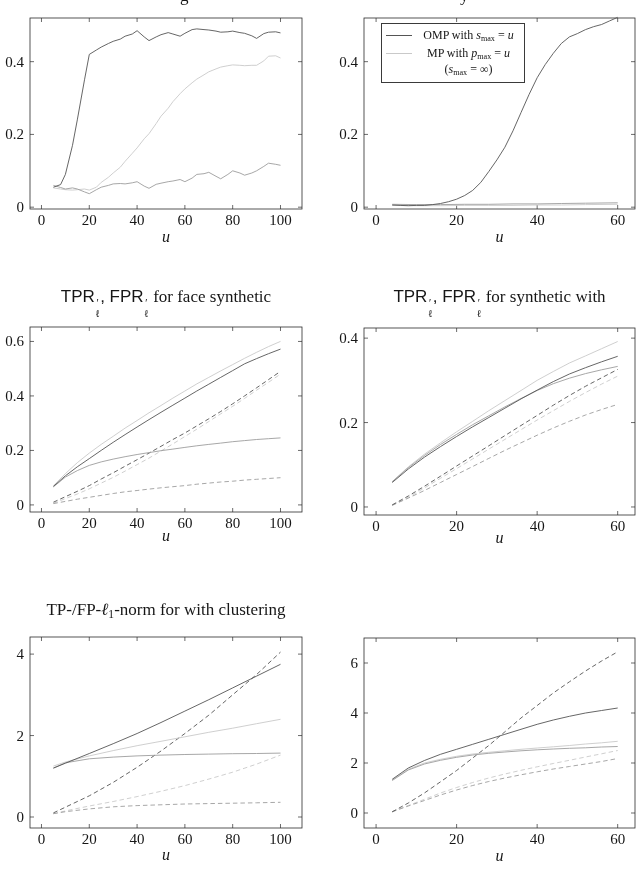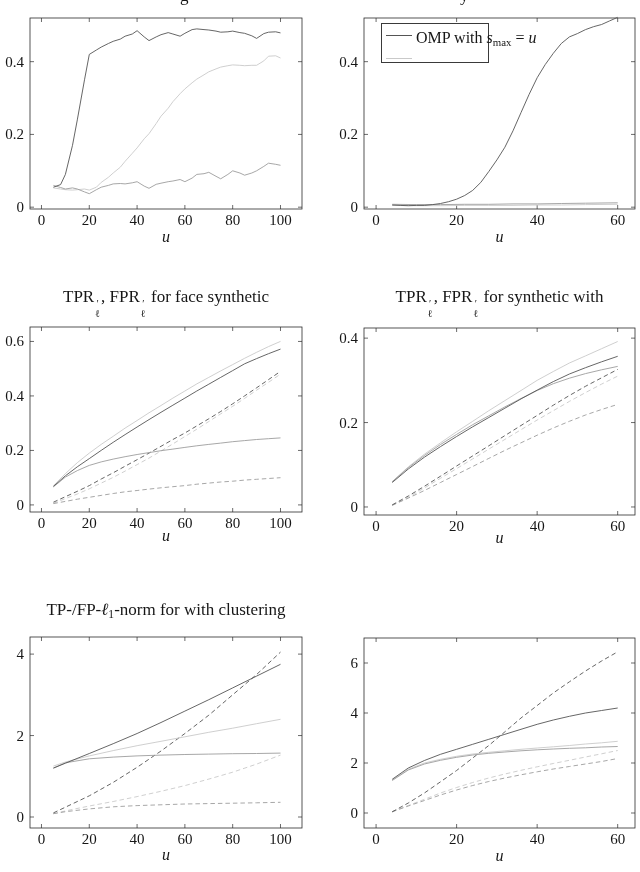--- a/index.html
+++ b/index.html
@@ -3,27 +3,27 @@
 <meta charset="utf-8">
 <style>
   html,body{margin:0;padding:0;background:#fff;}
   #fig{position:relative;width:640px;height:872px;background:#fff;overflow:hidden;
        font-family:"Liberation Serif",serif;color:#161616;}
   .plot{position:absolute;}
   .plot svg{position:absolute;left:0;top:0;}
   svg text{font-family:"Liberation Serif",serif;font-size:15px;fill:#161616;}
   .ptitle{position:absolute;text-align:center;font-size:17px;white-space:nowrap;z-index:2;}
   .xlab{position:absolute;text-align:center;font-style:italic;font-size:16px;line-height:1;z-index:2;}
-  .sf{font-family:Liberation Serif, serif;}
+  .sf{font-family:Liberation Sans, sans-serif;}
   .it{font-style:italic;}
   .tsub{font-size:0.68em;vertical-align:-0.28em;}
   .ss{display:inline-flex;flex-direction:column;align-items:center;font-size:0.6em;
       line-height:1;vertical-align:-0.5em;margin:0 1px;}
-  .legend{position:absolute;left:61px;top:23px;width:108px;box-sizing:border-box;
-          border:1px solid #3a3a3a;background:#fff;z-index:3;font-size:16px;
+  .legend{position:absolute;left:61px;top:23px;width:144px;box-sizing:border-box;
+          border:1px solid #3a3a3a;background:#fff;z-index:3;font-size:12px;
           padding:3px 3px 2px 2px;}
   .li{display:flex;align-items:flex-start;margin:1px 0;}
   .lsample{flex:0 0 26px;height:0;border-top:1.2px solid #555;margin:7px 4px 0 2px;}
   .ltext{flex:1 1 auto;line-height:1.28;text-align:center;white-space:nowrap;}
   .cut{position:absolute;top:0;height:5px;overflow:hidden;z-index:2;}
   .cut span{display:block;font-size:17px;line-height:1;transform:translateY(-13px);}
 </style>
 </head>
 <body>
 
@@ -106,20 +106,24 @@
       </svg>
     <div class="legend">
         <div class="li">
           <span class="lsample" style="border-top-color: rgb(85, 85, 85);"></span>
           <div class="ltext">
             <div><span>OMP with </span><span class="it">s</span><span class="tsub">max</span><span> = </span><span class="it">u</span></div>
           </div>
         </div>
         <div class="li">
           <span class="lsample" style="border-top-color: rgb(201, 201, 201);"></span>
+          <div class="ltext">
+            <div><span>MP with </span><span class="it">p</span><span class="tsub">max</span><span> = </span><span class="it">u</span></div>
+            <div><span>(</span><span class="it">s</span><span class="tsub">max</span><span> = ∞)</span></div>
+          </div>
         </div>
       </div>
     <div class="xlab" style="top: 229px; left: 44px; width: 271px;">u</div>
   </div>
 
   <div class="plot" style="left: 0px; top: 280px; width: 320px; height: 278px;">
       <svg width="320" height="278">
         <rect x="30" y="47" width="272" height="185" fill="none" stroke="#2b2b2b" stroke-width="0.8"></rect>
         <g stroke="#2b2b2b" stroke-width="0.7">
           <line x1="41.472759226713535" y1="232" x2="41.472759226713535" y2="228"></line>

